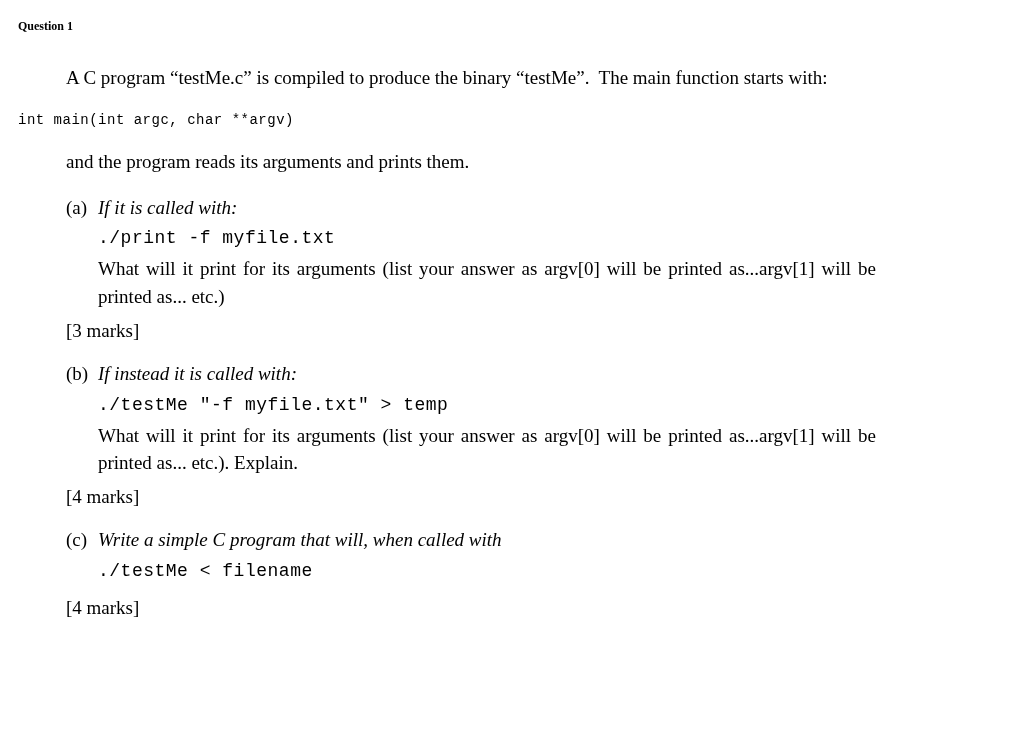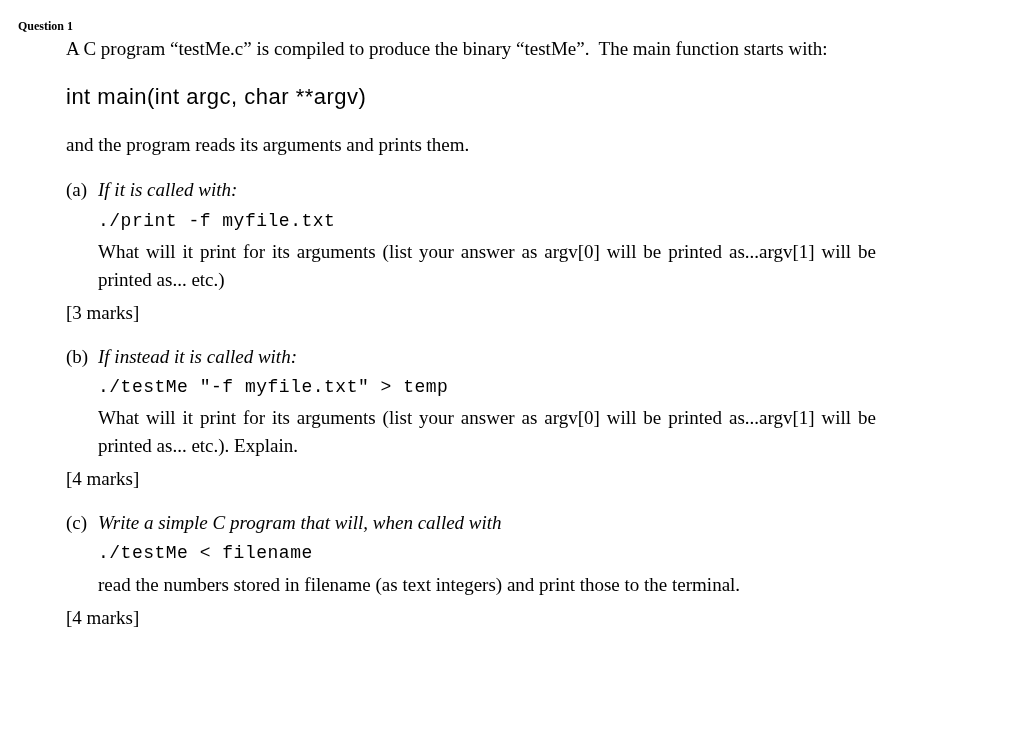--- a/index.html
+++ b/index.html
@@ -18,23 +18,22 @@
       font-size: 12px;
       margin-bottom: 0;
     }
     .intro-para {
       margin-left: 48px;
       margin-right: 130px;
       text-align: justify;
       margin-bottom: 18px;
     }
     .code-block {
-      font-family: Liberation Sans, sans-serif;
-      font-size: 22px;
-      margin-left: 48px;
+      font-family: Liberation Mono, monospace;
+      font-size: 14px;
       margin-bottom: 18px;
       letter-spacing: 0.5px;
     }
     .parts-list {
       list-style: none;
       padding: 0;
       margin: 0 0 0 48px;
     }
     .part-item {
       display: flex;
@@ -68,20 +67,21 @@
       padding-right: 0;
       font-size: 19px;
     }
     .part-followup {
       margin-left: 32px;
       padding-right: 130px;
       text-align: justify;
     }
     .wide-space {
       letter-spacing: 0;
+      margin-top: 29px;
     }
   </style>
 </head>
 <body>
 
 <div class="question-header">Question 1</div>
 
 <div class="intro-para wide-space">A C program “testMe.c” is compiled to produce the binary “testMe”.&nbsp; The main function starts with:</div>
 
 <div class="code-block">int main(int argc, char **argv)</div>
@@ -109,17 +109,16 @@
     <div class="part-followup">What will it print for its arguments (list your answer as argv[0] will be printed as...argv[1] will be printed as... etc.). Explain.</div>
     <div class="marks">[4 marks]</div>
   </li>
 
   <li class="part-item">
     <div class="part-row">
       <div class="part-label">(c)</div>
       <div class="part-content">Write a simple C program that will, when called with</div>
     </div>
     <div class="part-code">./testMe &lt; filename</div>
-    <div class="part-followup">read the numbers stored in filename (as text integers) and print those to the terminal.</div>
     <div class="marks">[4 marks]</div>
   </li>
 
 </ul>
 
 </body></html>

